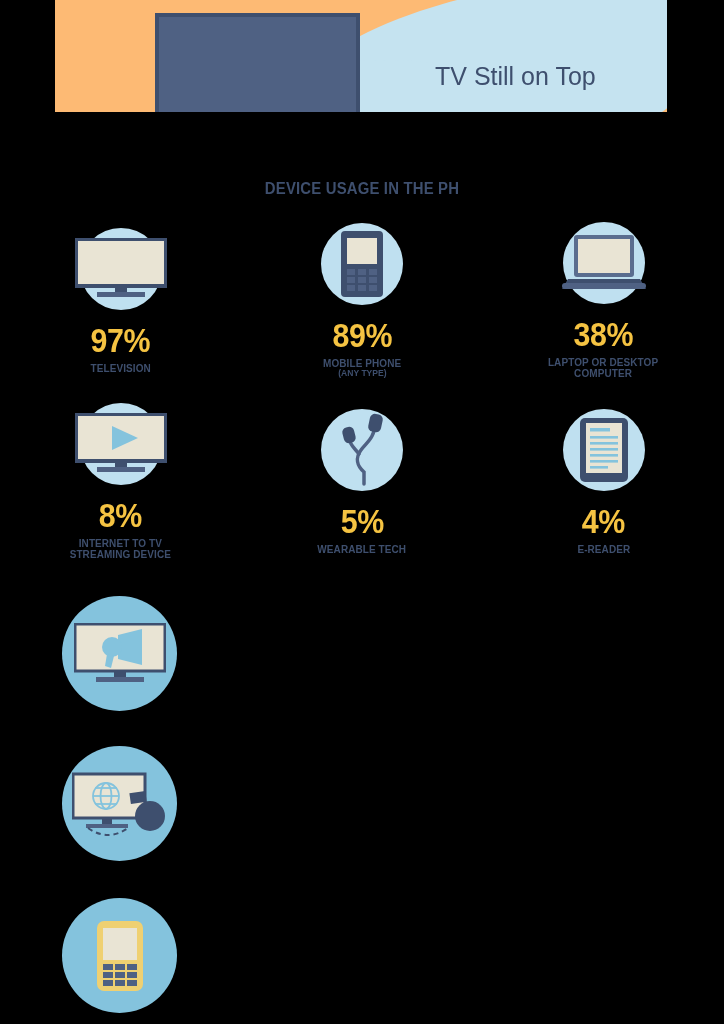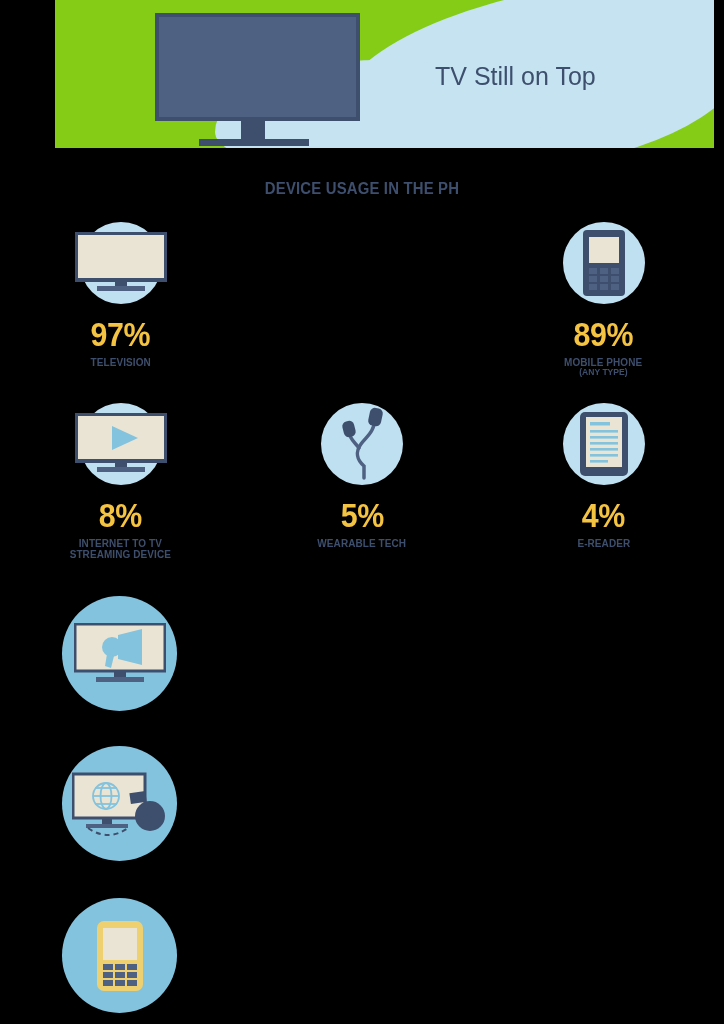--- a/index.html
+++ b/index.html
@@ -15,24 +15,23 @@
     overflow: hidden;
     font-family: "Liberation Sans", sans-serif;
   }
 
   
   .banner {
     position: absolute;
     left: 55px;
     top: 0px;
     width: 612px;
-    height: 148px;
-    background: #84cc16;
+    height: 112px;
+    background: #fdba74;
     overflow: hidden;
-    padding-left: 47px;
   }
   .banner-blob {
     position: absolute;
     right: -40px;
     top: -10px;
     width: 420px;
     height: 175px;
     background: #c5e3f0;
     border-radius: 64% 36% 48% 52% / 58% 44% 56% 42%;
     transform: rotate(-7deg);
@@ -112,20 +111,21 @@
   }
   #row1 { top: 222px; }
   #row2 { top: 403px; }
 
   .stat-cell {
     width: 161px;
     position: relative;
     display: flex;
     flex-direction: column;
     align-items: center;
+    justify-content: center;
   }
   .icon-circle {
     width: 82px;
     height: 82px;
     border-radius: 50%;
     background: #bfe0f0;
     position: relative;
   }
   .icon-art {
     position: absolute;
@@ -230,20 +230,33 @@
             <rect x="29" y="55" width="8" height="6"></rect>
         </g>
       </svg>
     </div>
     <div class="pct">89%</div>
     <div class="label">MOBILE PHONE</div>
     <div class="sublabel">(ANY TYPE)</div>
   </div>
 
 
+  <div class="stat-cell">
+    <div class="icon-circle">
+      <svg class="icon-art" width="84" height="60" viewBox="0 0 84 60">
+        <rect x="12" y="2" width="60" height="42" rx="3" fill="#5a6d8f"></rect>
+        <rect x="16" y="6" width="52" height="34" fill="#e9e4d4"></rect>
+        <path d="M6 46 L78 46 L84 56 L0 56 Z" fill="#3e4f6e"></path>
+        <rect x="0" y="50" width="84" height="6" rx="3" fill="#4f6183"></rect>
+      </svg>
+    </div>
+    <div class="pct">38%</div>
+    <div class="label">LAPTOP OR DESKTOP
+COMPUTER</div>
+  </div>
 
 </div>
 
 <div class="stat-row" id="row2">
 
 
   <div class="stat-cell">
     <div class="icon-circle">
       <svg class="icon-art" width="92" height="62" viewBox="0 0 92 62">
         <rect x="1" y="1" width="90" height="47" fill="#e9e4d4" stroke="#3e4f6e" stroke-width="4"></rect>

